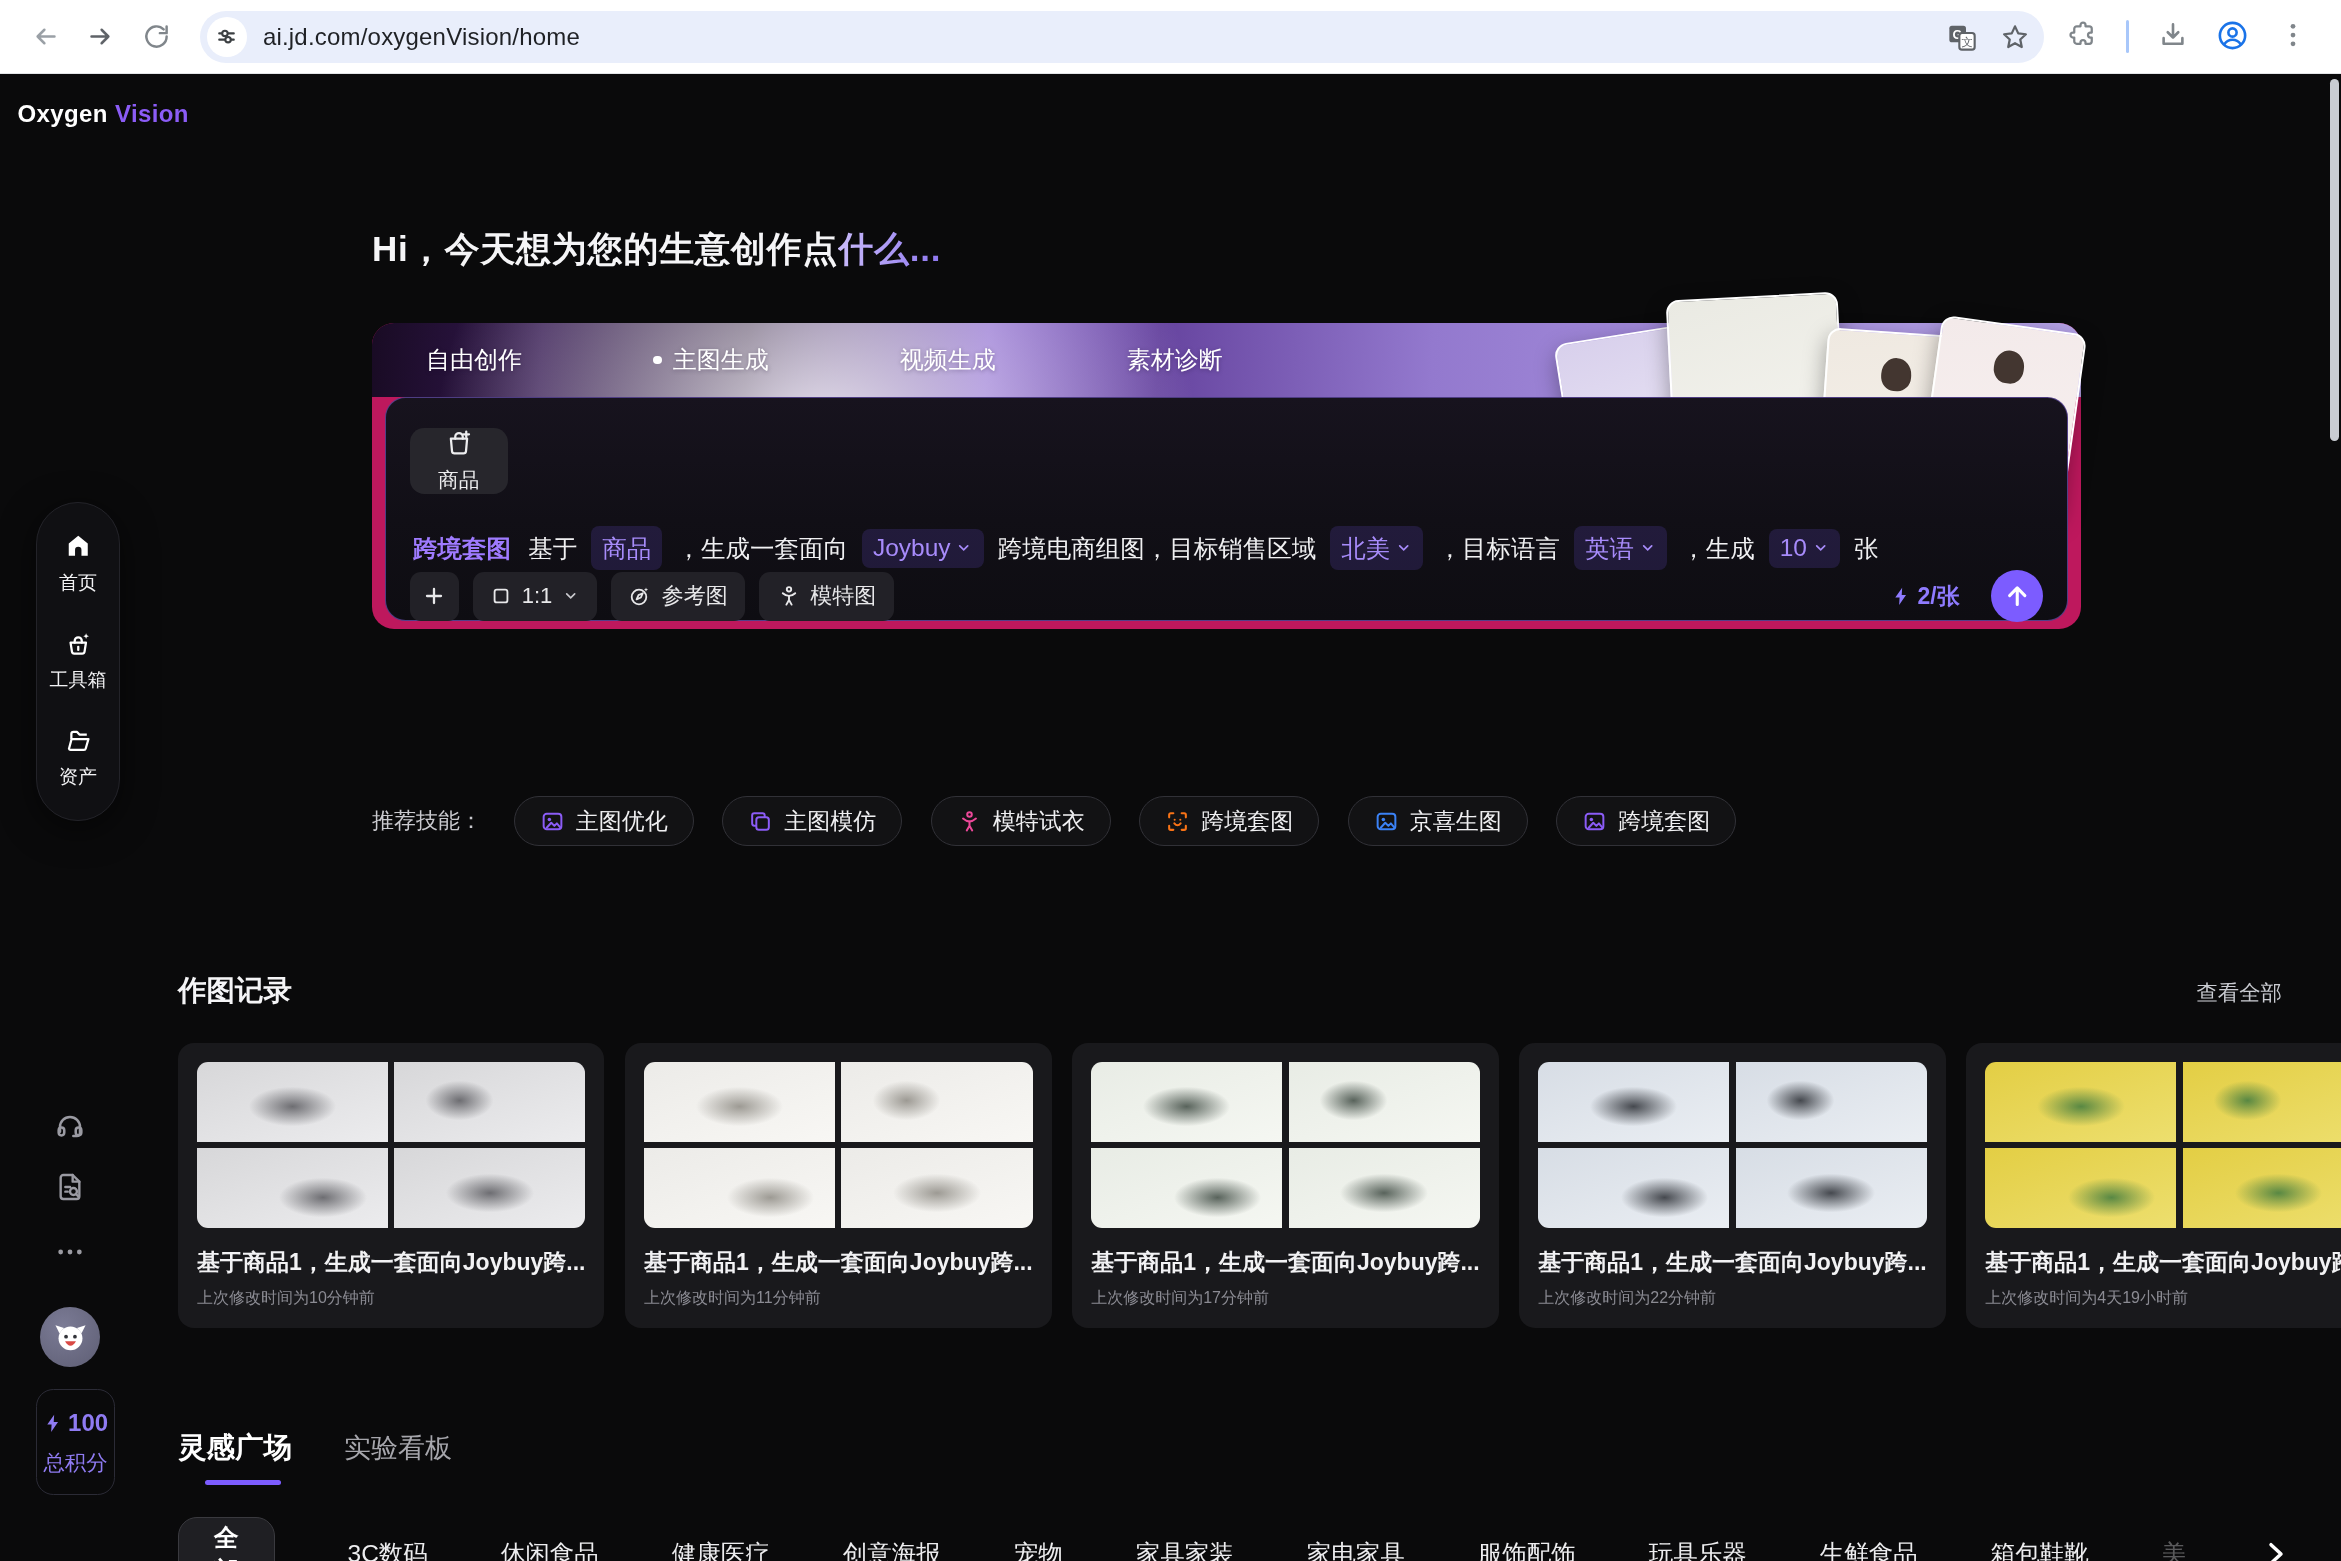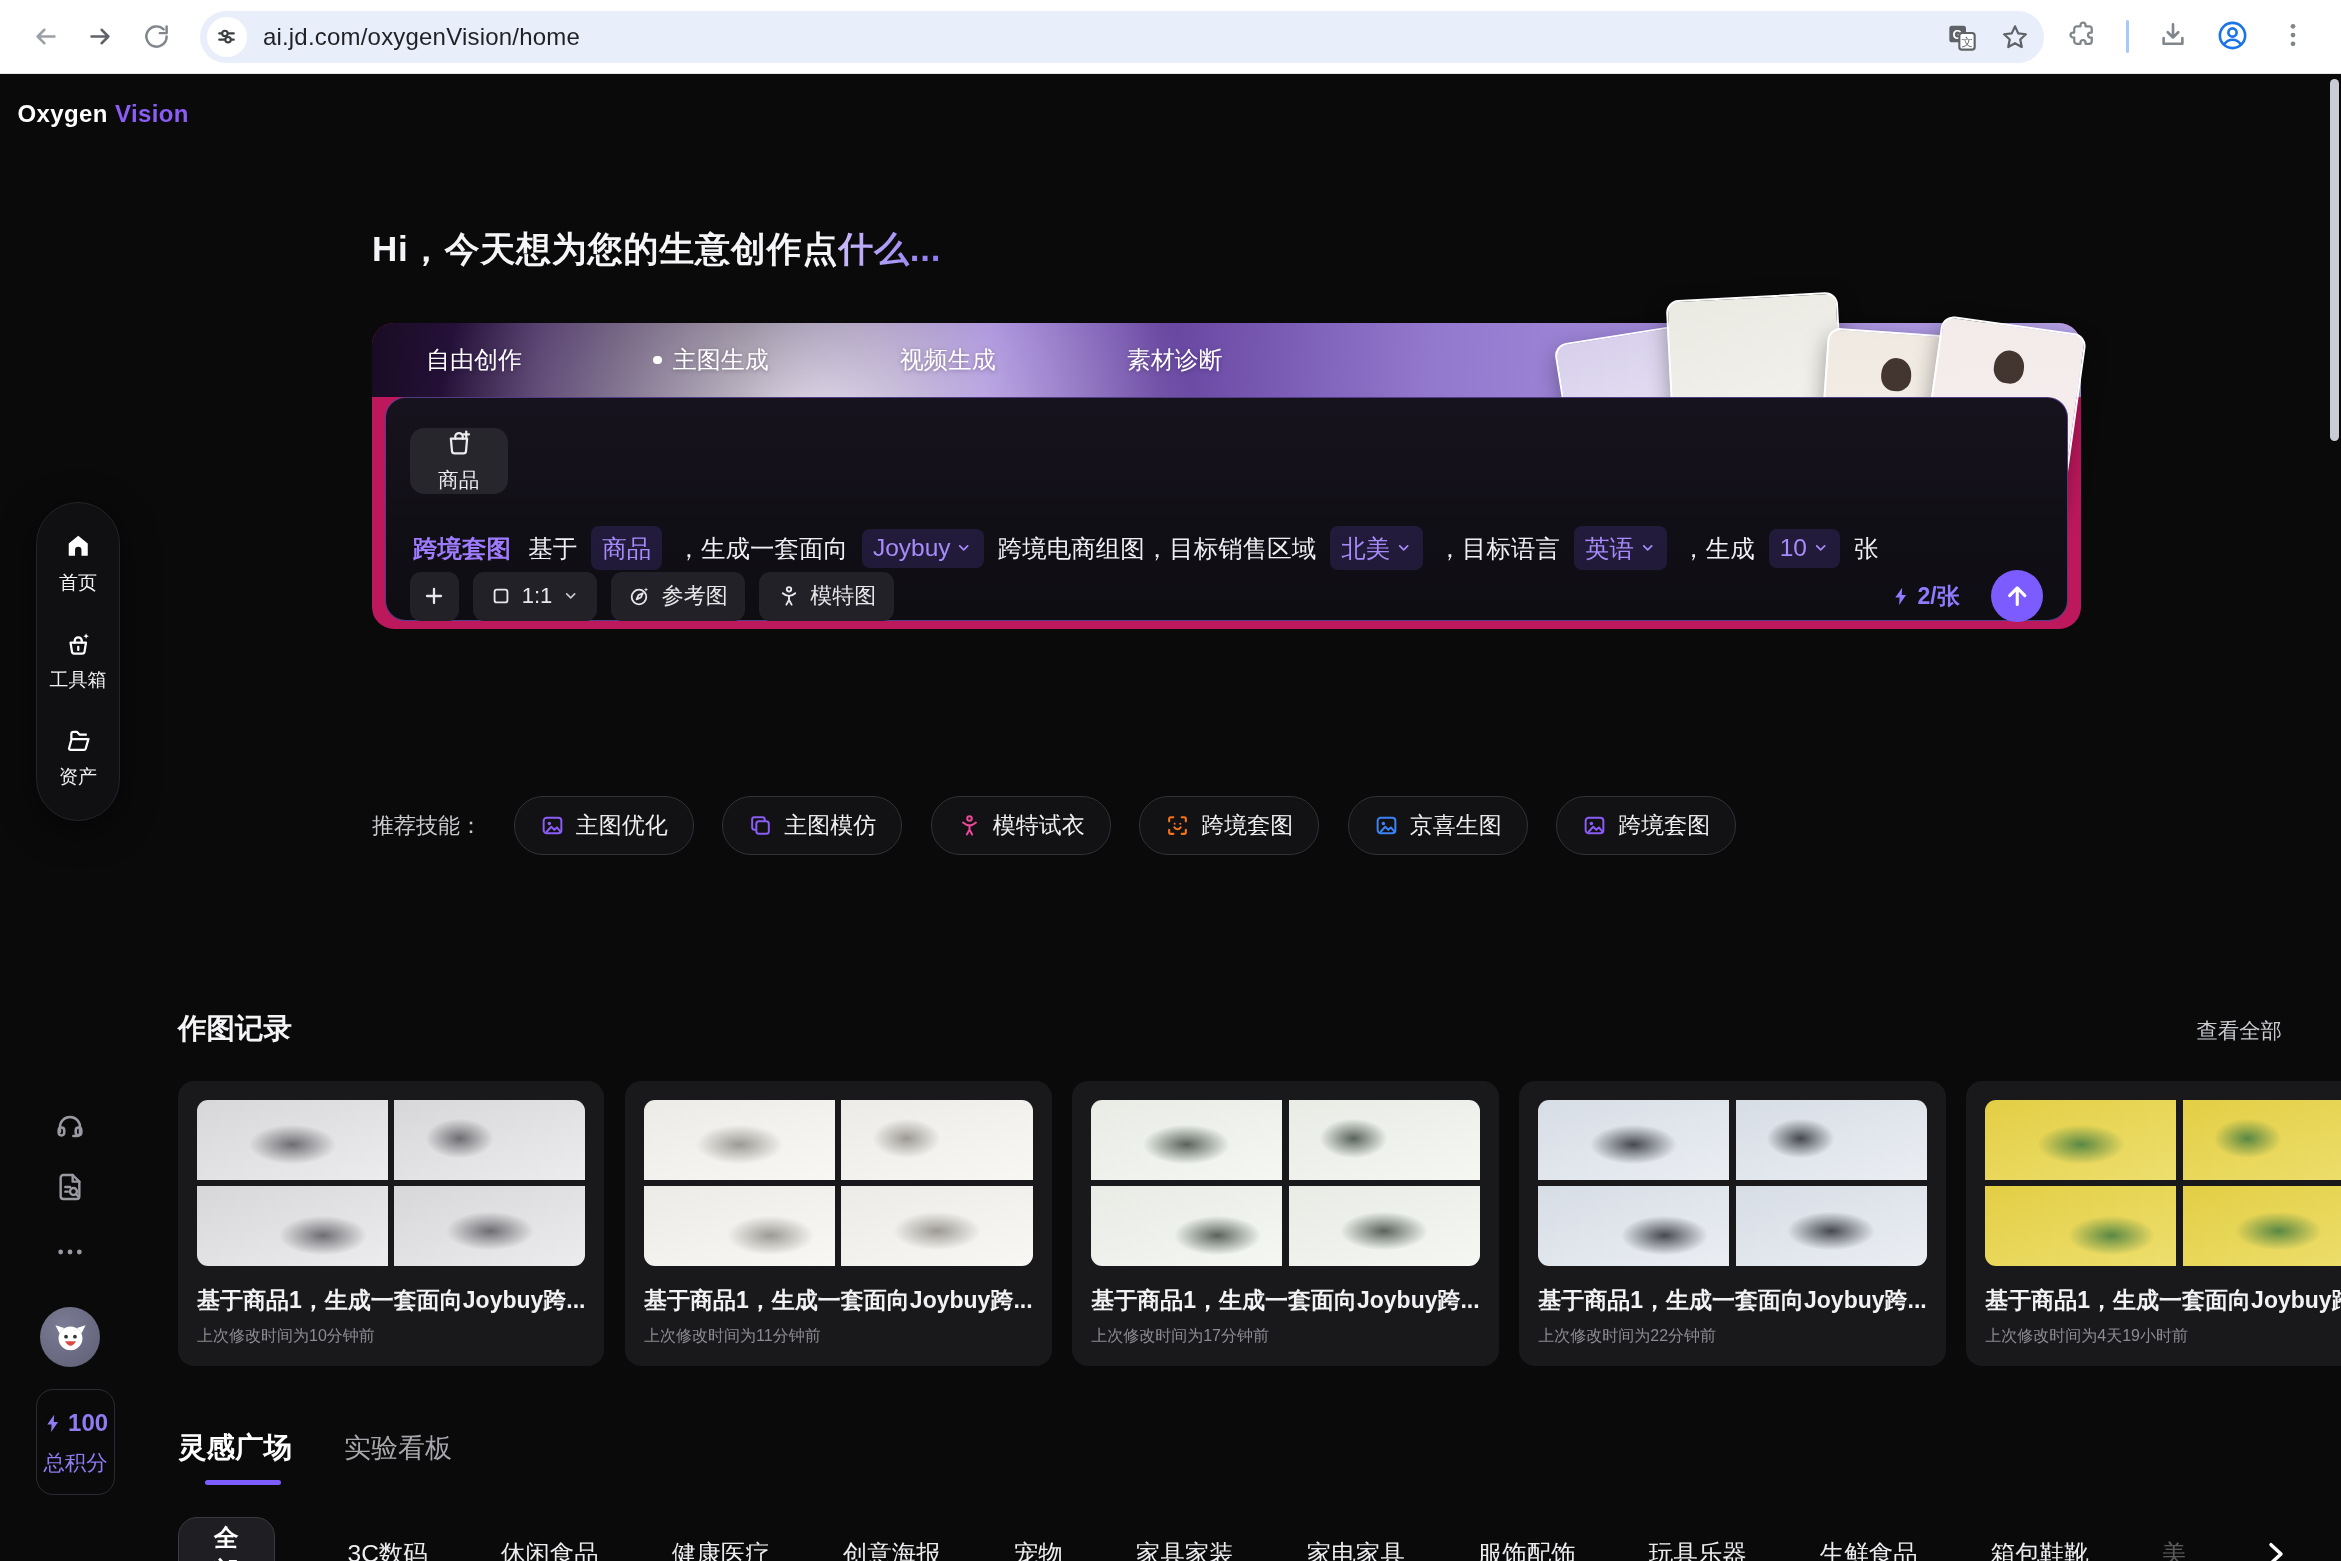--- a/index.html
+++ b/index.html
@@ -81,26 +81,26 @@
   .controls { margin-top:auto; display:flex; align-items:center; gap:14.2px;}
   .cbtn { height:49px; background:#222127; border-radius:11px; display:flex; align-items:center; justify-content:center;
     gap:9.5px; color:#E8E8EA; font-size:22px; padding:0 17.4px; cursor:pointer;}
   .cbtn.sq { width:49px; padding:0;}
   .cost { margin-left:auto; display:flex; align-items:center; gap:6.3px; color:#8F7BFF; font-size:23px; font-weight:600;}
   .send { width:52px; height:52px; border-radius:50%; background:#7C5CFF; display:flex; align-items:center; justify-content:center; margin-left:17.4px; cursor:pointer;}
 
   
   .skills { position:absolute; left:372px; top:796px; display:flex; align-items:center; gap:28.5px;}
   .skills .cap { font-size:22px; color:#C9C9CE; margin-right:3.2px;}
-  .skill { height:59px; border-radius:29px; border:0.8px solid #313137; background:rgba(21,21,24,.7);
+  .skill { height:50px; border-radius:29px; border:0.8px solid #313137; background:rgba(21,21,24,.7);
     display:flex; align-items:center; gap:11px; padding:0 25px; font-size:23px; color:#F0F0F2; cursor:pointer;}
 
   
   .records { position:absolute; left:178px; top:972px; width:2104px;}
-  .rec-head { display:flex; align-items:baseline;margin-top:38px;}
+  .rec-head { display:flex; align-items:baseline;}
   .rec-title { font-size:28.5px; font-weight:700; color:#F5F5F7;}
   .view-all { margin-left:auto; font-size:21.4px; color:#C9CBD1; cursor:pointer;}
   .cards { display:flex; gap:20.6px; margin-top:33px;}
   .card { flex:1; background:#19191C; border-radius:16px; padding:19px; cursor:pointer;}
   .collage { border-radius:11px; overflow:hidden; display:grid; grid-template-columns:1fr 1fr; grid-template-rows:80px 80px; gap:6.3px;}
   .tile { position:relative; background:linear-gradient(160deg,var(--tA),var(--tB));}
   .tile::after { content:""; position:absolute; left:24%; top:28%; width:52%; height:56%; border-radius:22%;
     background:radial-gradient(closest-side, var(--blob), rgba(0,0,0,0) 88%); opacity:.85;}
   .tile:nth-child(2)::after { left:14%; top:20%; width:40%;}
   .tile:nth-child(3)::after { left:40%; top:34%;}

